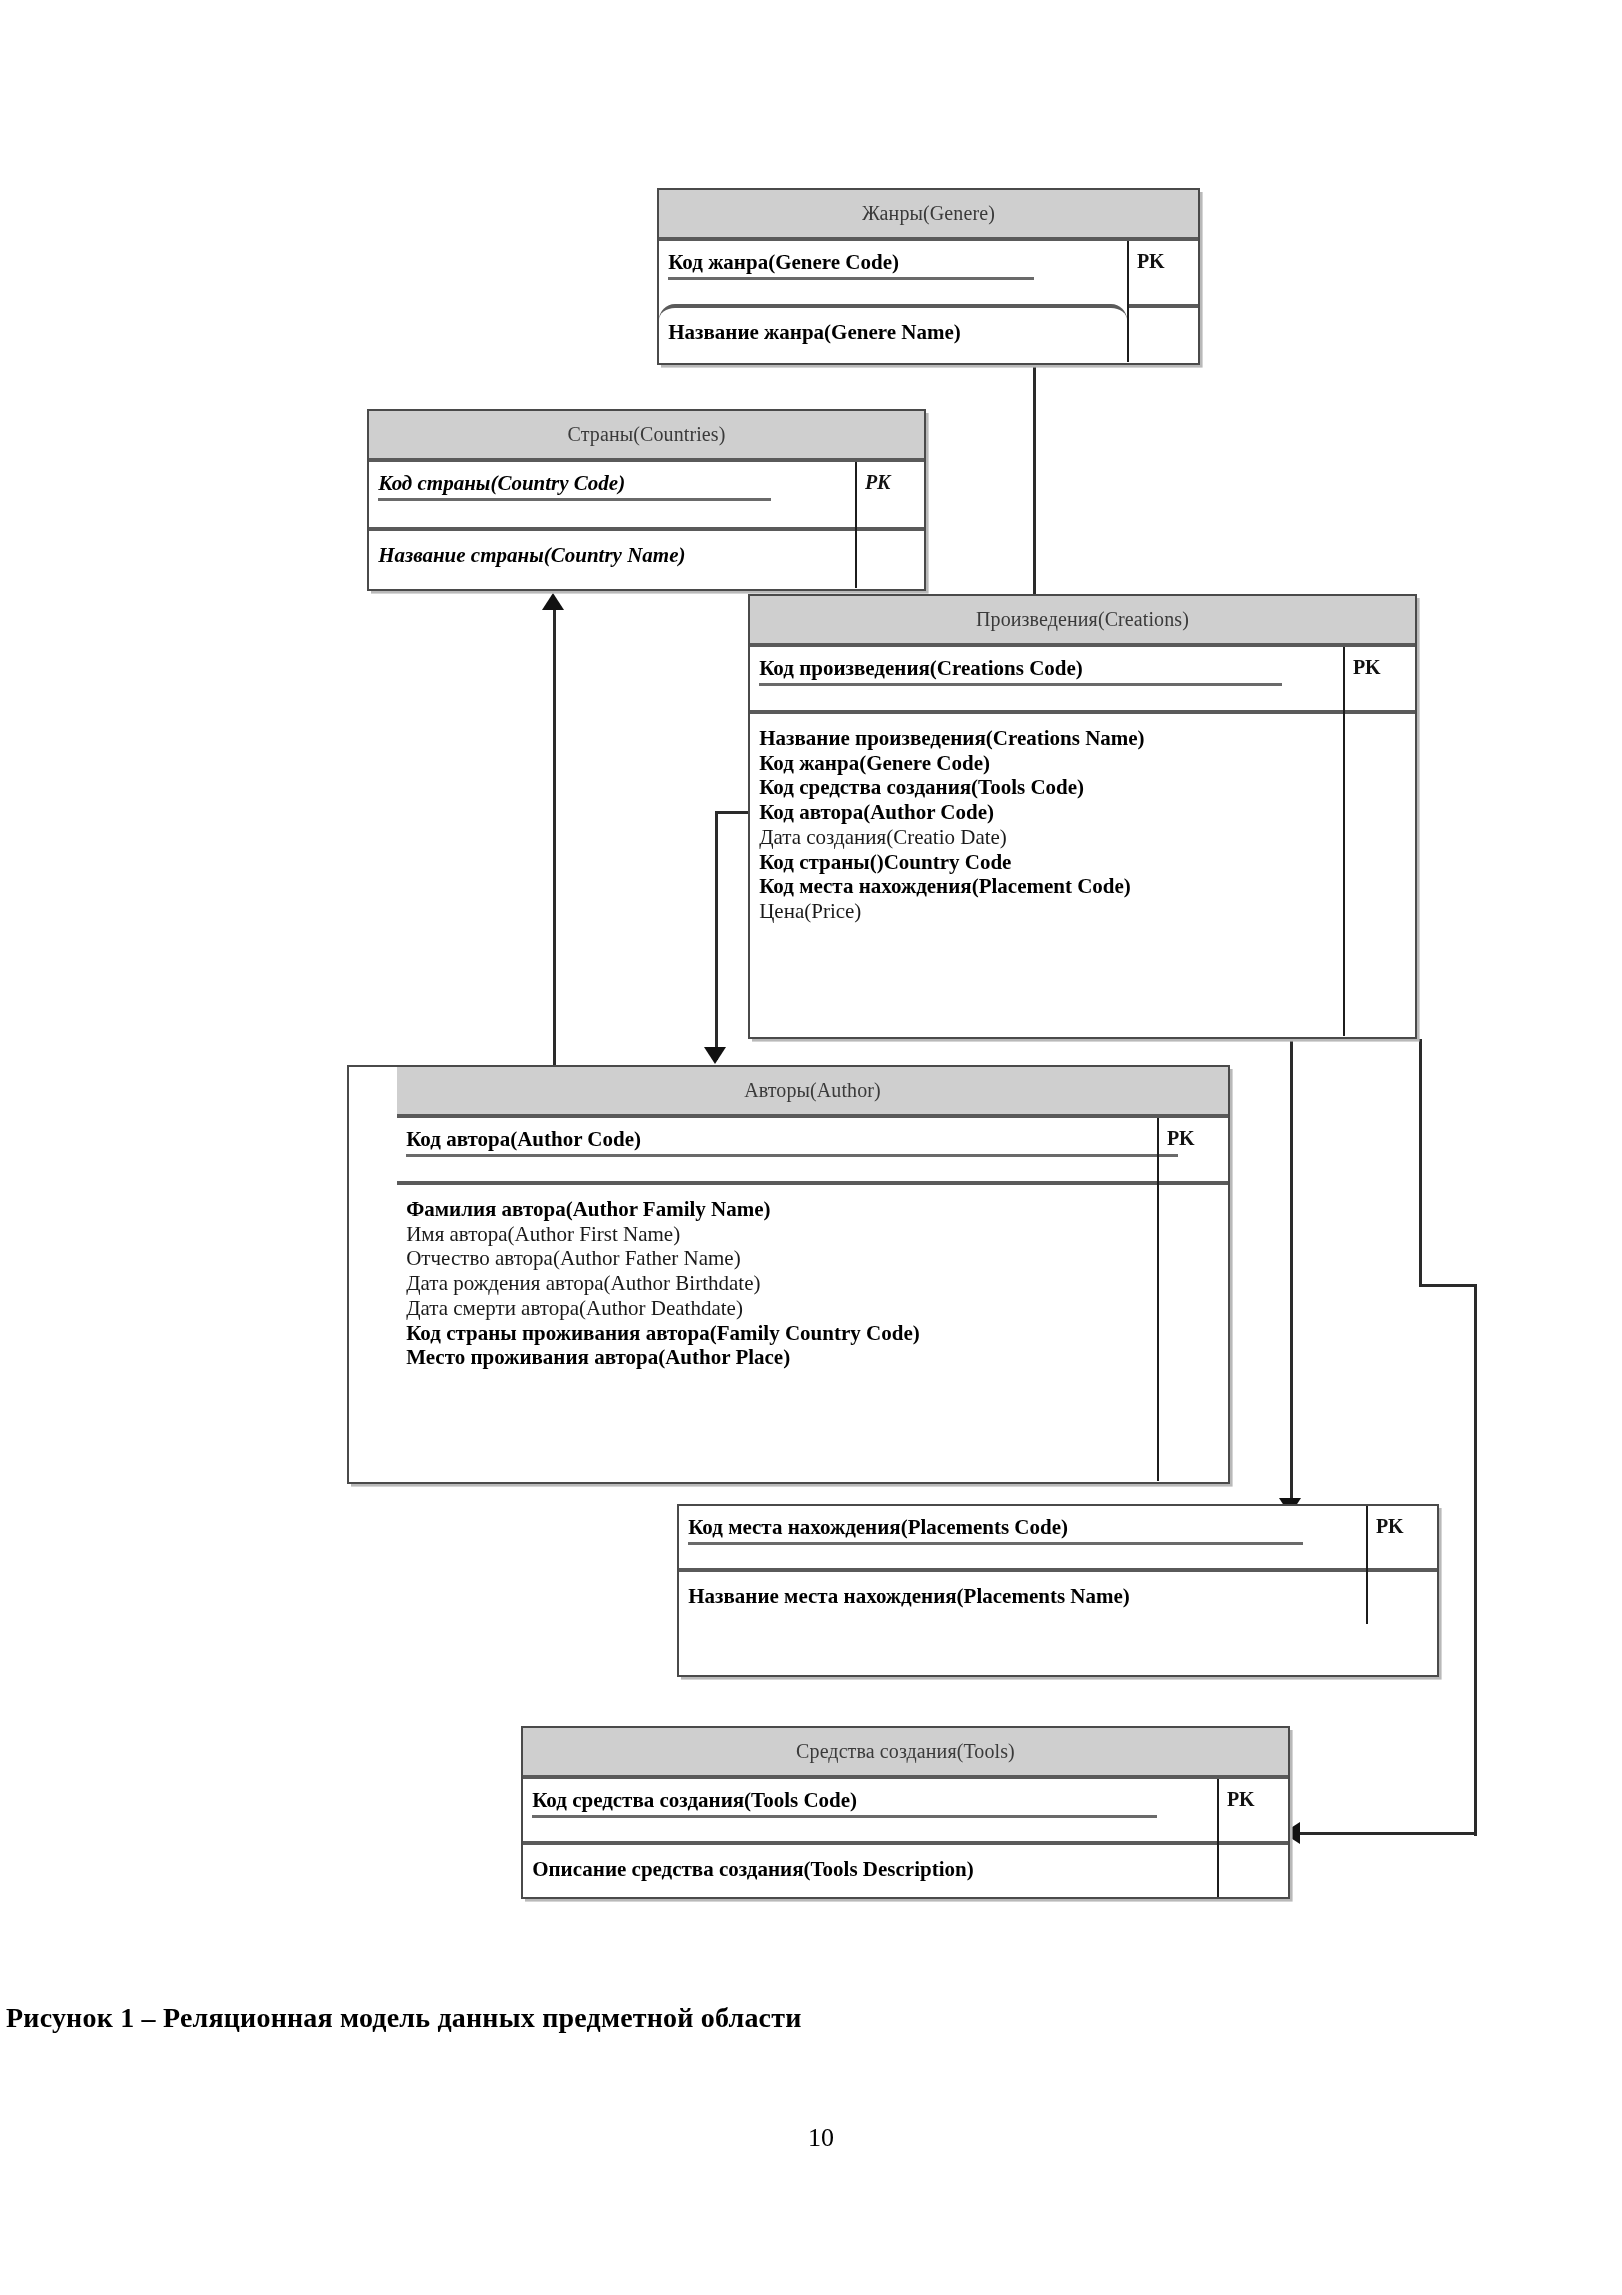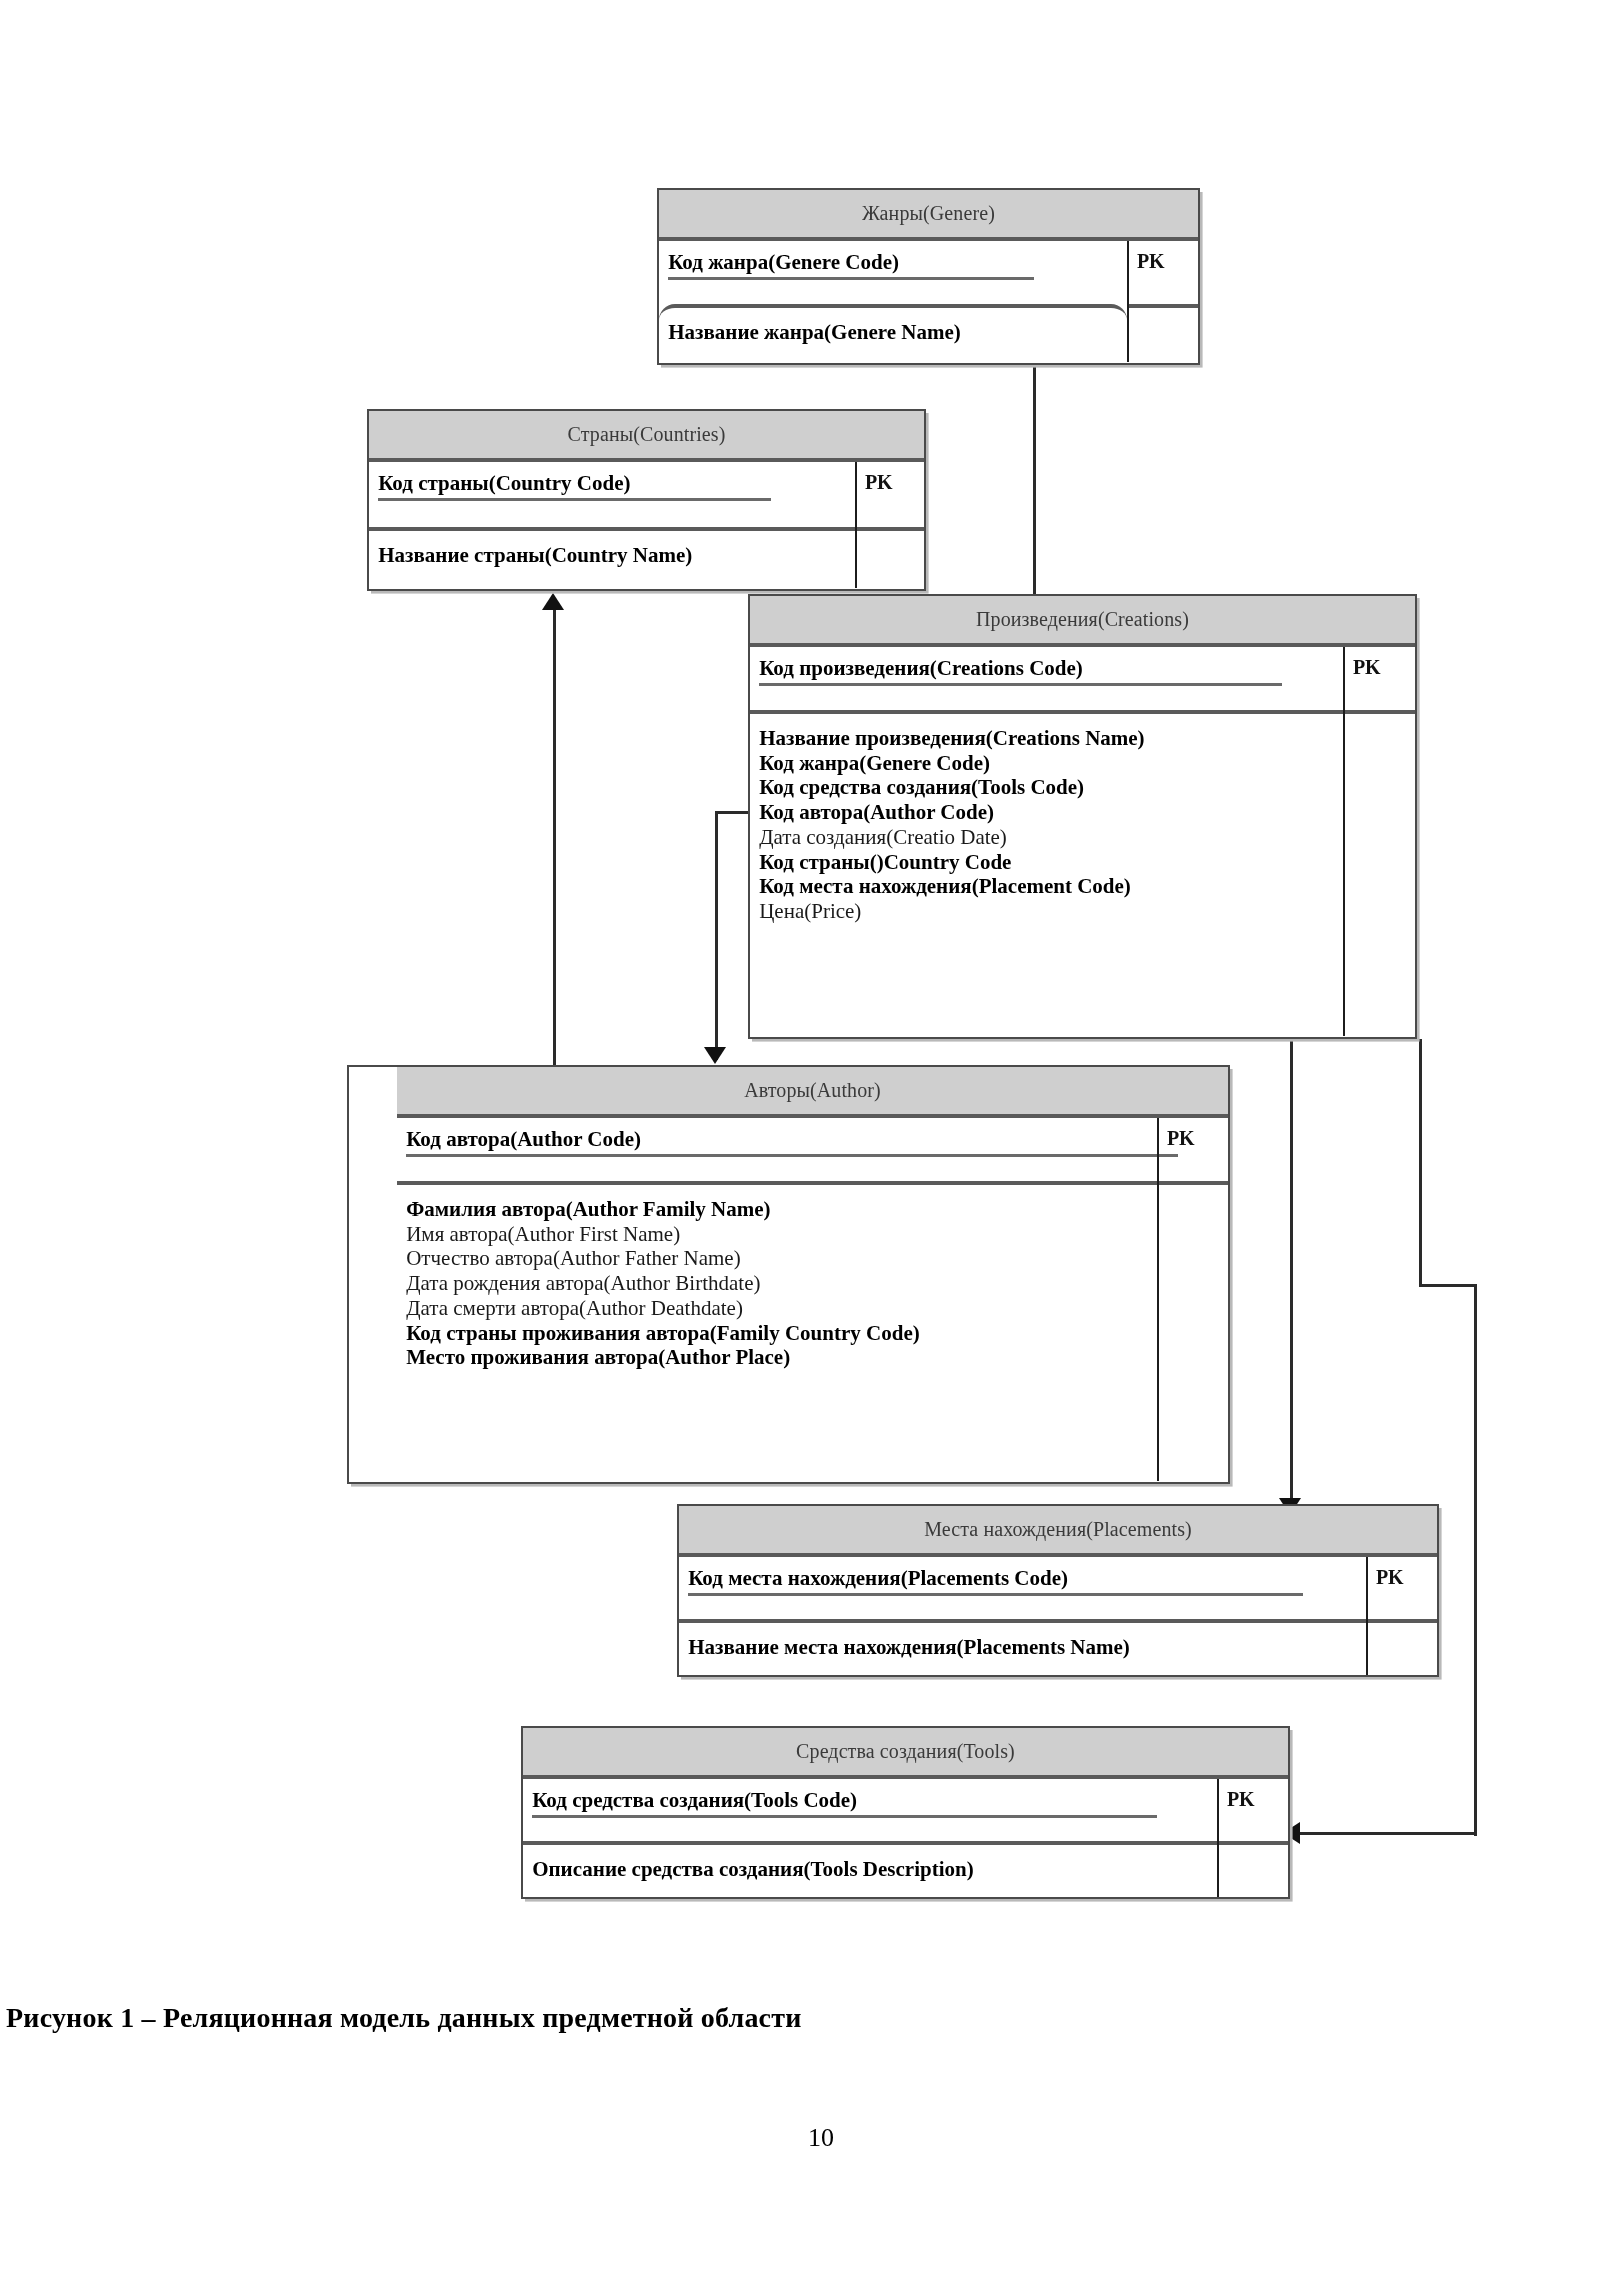--- a/index.html
+++ b/index.html
@@ -169,21 +169,21 @@
       </div>
       <div class="pk-col" style="width:71px;">
         <div class="pk-cell" style="height:63px;">PK</div>
         <div class="pk-cell blank" style="height:58px;"></div>
       </div>
     </div>
   </div>
 
   <div class="entity" style="left:361px; top:409px; width:559px; height:182px;">
     <div class="ent-title" style="height:51px;">Страны(Countries)</div>
-    <div class="ent-body" style="height:126px;">
+    <div class="ent-body" style="height:126px;font-style:italic;">
       <div class="ent-cols">
         <div class="key-row" style="height:65px;">
           <span class="key-text" style="min-width:393px;">Код страны(Country Code)</span>
         </div>
         <div class="attr-row" style="height:62px;">
           <div class="attr-line b">Название страны(Country Name)</div>
         </div>
       </div>
       <div class="pk-col" style="width:69px;">
         <div class="pk-cell" style="height:65px;">PK</div>
@@ -235,21 +235,20 @@
         </div>
       </div>
       <div class="pk-col" style="width:71px;">
         <div class="pk-cell" style="height:63px;">PK</div>
         <div class="pk-cell blank" style="height:295px;"></div>
       </div>
     </div>
   </div>
 
   <div class="entity" style="left:671px; top:1504px; width:762px; height:173px;">
-    <div class="ent-title" style="height:51px;">Места нахождения(Placements)</div>
     <div class="ent-body" style="height:118px;">
       <div class="ent-cols">
         <div class="key-row" style="height:62px;">
           <span class="key-text" style="min-width:615px;">Код места нахождения(Placements Code)</span>
         </div>
         <div class="attr-row" style="height:56px;">
           <div class="attr-line b">Название места нахождения(Placements Name)</div>
         </div>
       </div>
       <div class="pk-col" style="width:71px;">

